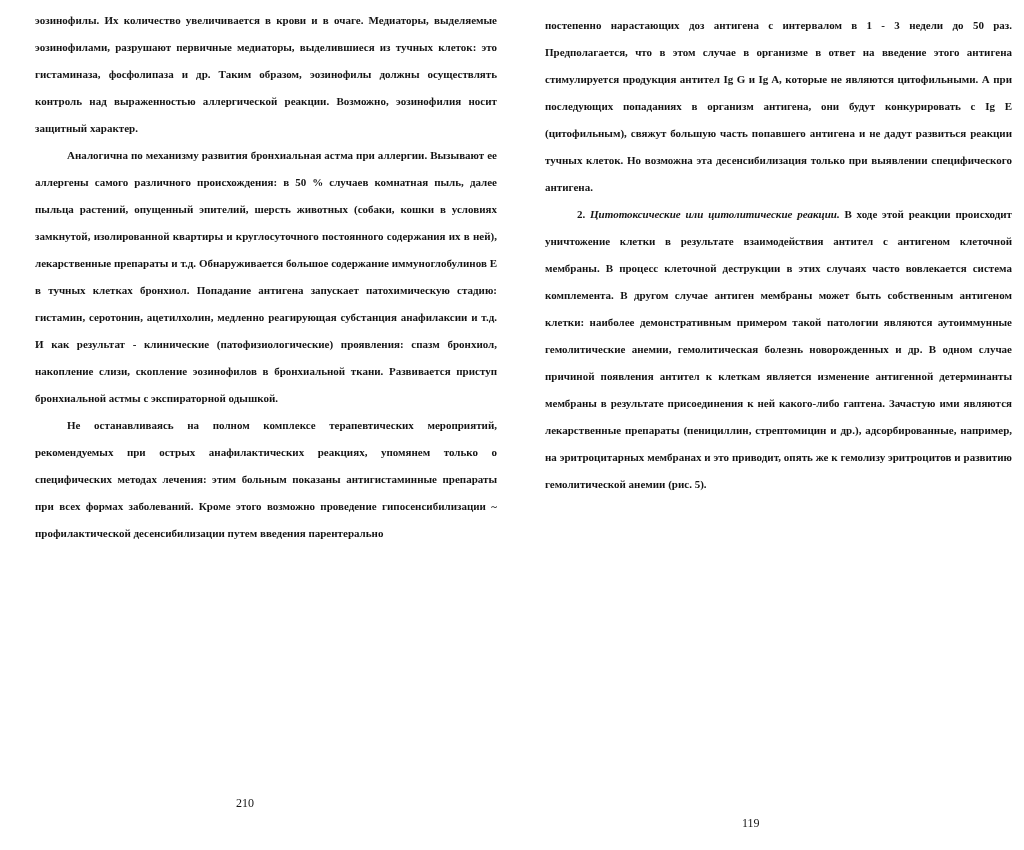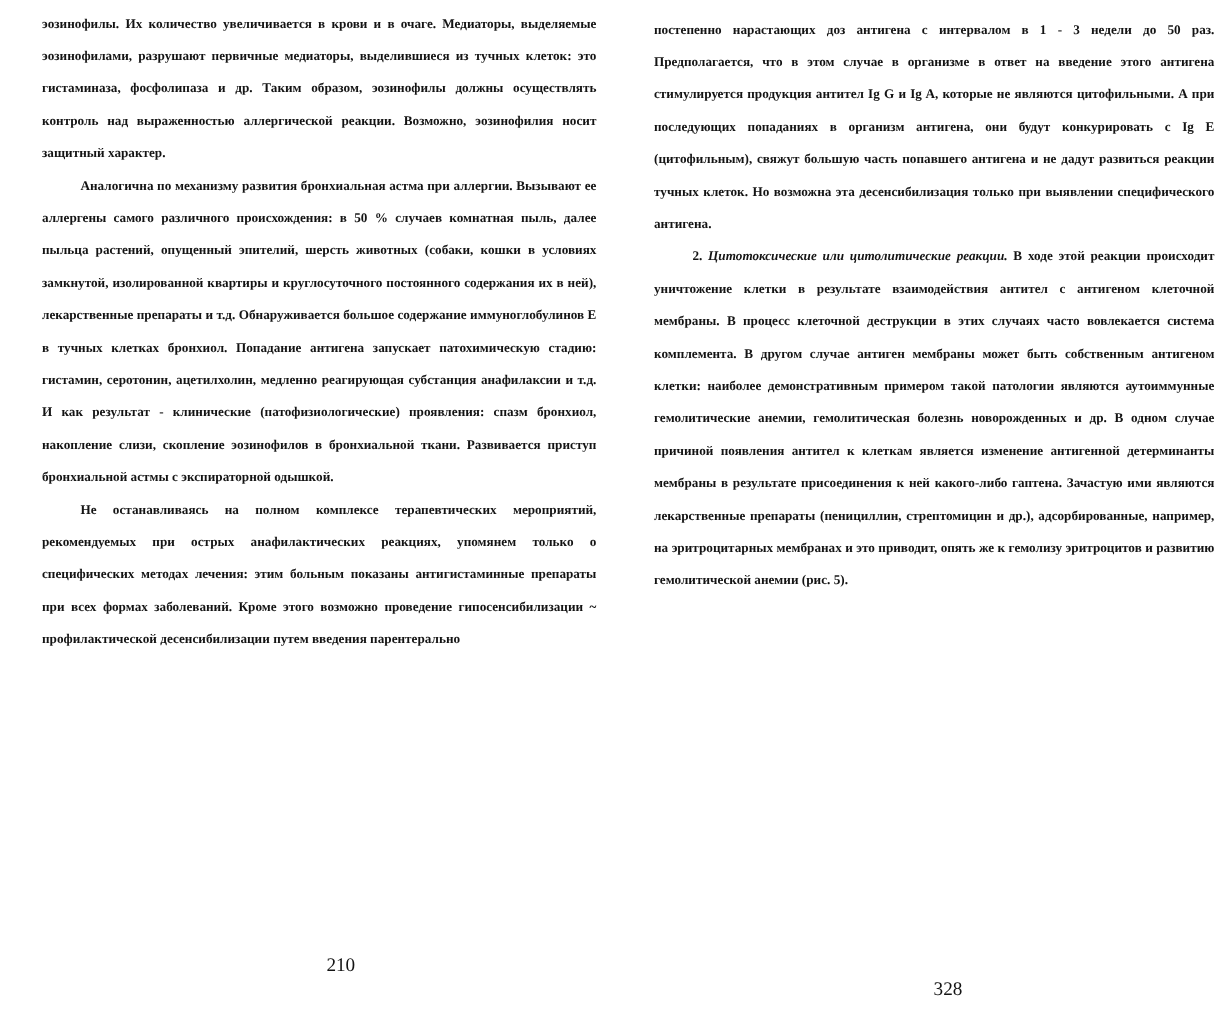--- a/index.html
+++ b/index.html
@@ -37,22 +37,22 @@
   }
   p.para {
     margin: 0;
     padding: 0;
   }
   p.para.indent {
     text-indent: 32px;
   }
   .page-number {
     position: absolute;
-    font-size: 16px;
-    text-align: right;
+    font-size: 12px;
+    text-align: left;
     width: 60px;
   }
   #left-page-number {
     left: 236px;
     top: 796px;
   }
   #right-page-number {
     left: 742px;
     top: 816px;
   }
@@ -73,13 +73,13 @@
 
 <div id="right-page" class="page-column">
   <div class="text-block">
     <p class="para">постепенно нарастающих доз антигена с интервалом в 1 - 3 недели до 50 раз. Предполагается, что в этом случае в организме в ответ на введение этого антигена стимулируется продукция антител Ig G и Ig A, которые не являются цитофильными. А при последующих попаданиях в организм антигена, они будут конкурировать с Ig E (цитофильным), свяжут большую часть попавшего антигена и не дадут развиться реакции тучных клеток. Но возможна эта десенсибилизация только при выявлении специфического антигена.</p>
     <p class="para indent"><span>2. </span><em class="lead-italic">Цитотоксические или цитолитические реакции.</em><span> В ходе этой реакции происходит уничтожение клетки в результате взаимодействия антител с антигеном клеточной мембраны. В процесс клеточной деструкции в этих случаях часто вовлекается система комплемента. В другом случае антиген мембраны может быть собственным антигеном клетки: наиболее демонстративным примером такой патологии являются аутоиммунные гемолитические анемии, гемолитическая болезнь новорожденных и др. В одном случае причиной появления антител к клеткам является изменение антигенной детерминанты мембраны в результате присоединения к ней какого-либо гаптена. Зачастую ими являются лекарственные препараты (пенициллин, стрептомицин и др.), адсорбированные, например, на эритроцитарных мембранах и это приводит, опять же к гемолизу эритроцитов и развитию гемолитической анемии (рис. 5).</span></p>
   </div>
 </div>
 
 <div id="left-page-number" class="page-number">210</div>
 
-<div id="right-page-number" class="page-number">328</div>
+<div id="right-page-number" class="page-number">119</div>
 
 </body></html>

